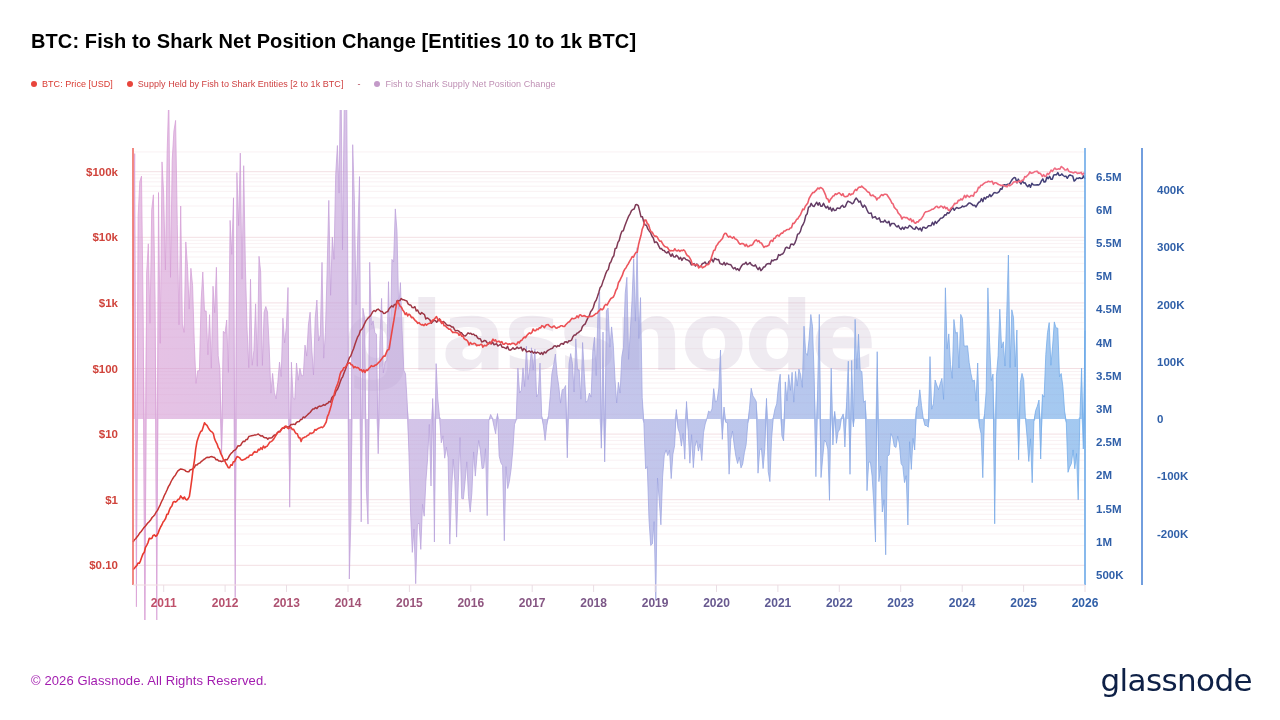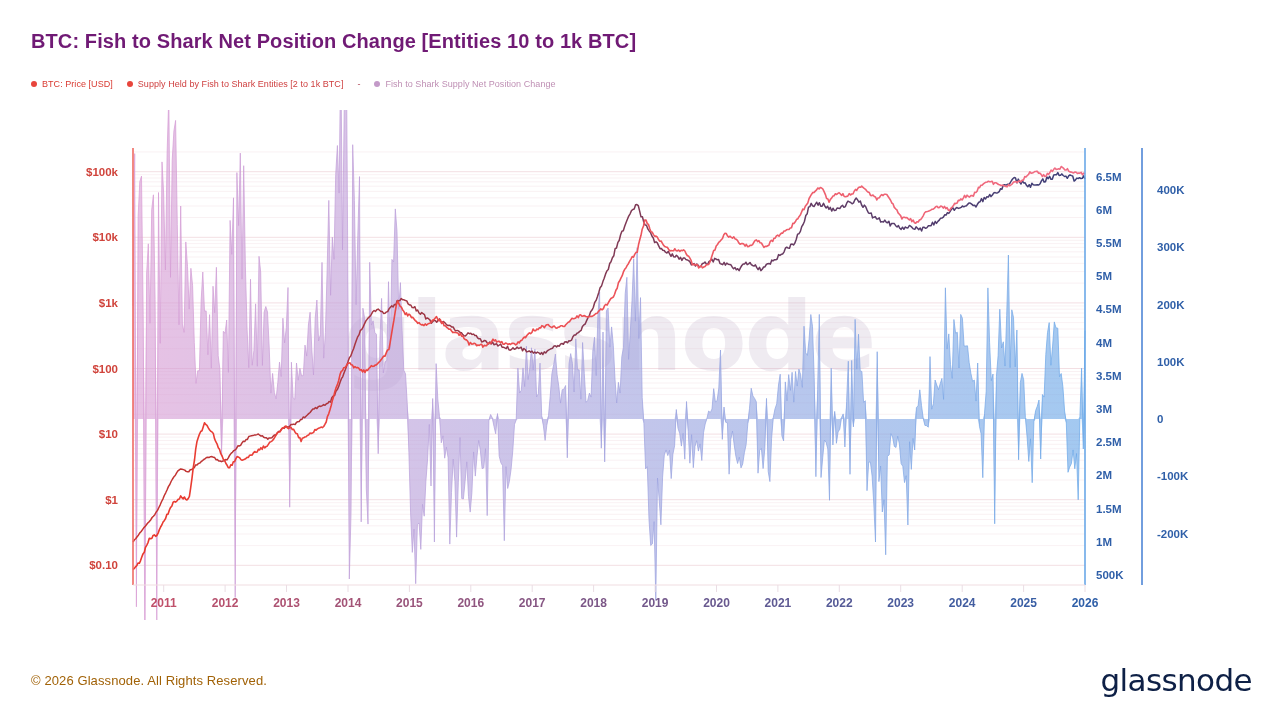--- a/index.html
+++ b/index.html
@@ -4,38 +4,38 @@
 <style>
   html,body{margin:0;padding:0;}
   body{
     width:1280px;height:720px;background:#ffffff;
     font-family:"Liberation Sans", sans-serif;
     -webkit-font-smoothing:antialiased;
     overflow:hidden;position:relative;
   }
   #page-title{
     position:absolute;left:31px;top:30px;
-    font-size:20px;font-weight:700;color:#701a75;letter-spacing:0.1px;
+    font-size:20px;font-weight:700;color:#000000;letter-spacing:0.1px;
     white-space:nowrap;
   }
   #legend{
     position:absolute;left:31px;top:79px;
     display:flex;align-items:flex-start;gap:0;font-size:9px;
     white-space:nowrap;
   }
   .legend-item{display:flex;align-items:center;margin-right:14px;}
   .legend-dot{
     width:6px;height:6px;border-radius:50%;margin-right:5px;flex:0 0 auto;
   }
   .legend-label{font-size:9px;letter-spacing:0.05px;}
   .legend-sep{color:#b04a5a;font-size:9px;margin:0 14px 0 0;}
   #chart-wrap{position:absolute;left:0;top:110px;width:1280px;height:510px;}
   #footer-copy{
     position:absolute;left:31px;top:673px;
-    font-size:13px;color:#a16207;letter-spacing:0.1px;
+    font-size:13px;color:#a21caf;letter-spacing:0.1px;
   }
   #footer-logo{
     position:absolute;right:28px;top:662px;
     font-size:31px;color:#0e2046;letter-spacing:-0.6px;
     font-family:"DejaVu Sans", sans-serif;font-weight:400;
   }
   svg{display:block;}
   .wm{
     font-size:96px;font-weight:600;fill:#b9a8c4;opacity:0.22;
     font-family:"DejaVu Sans", sans-serif;letter-spacing:-2px;

